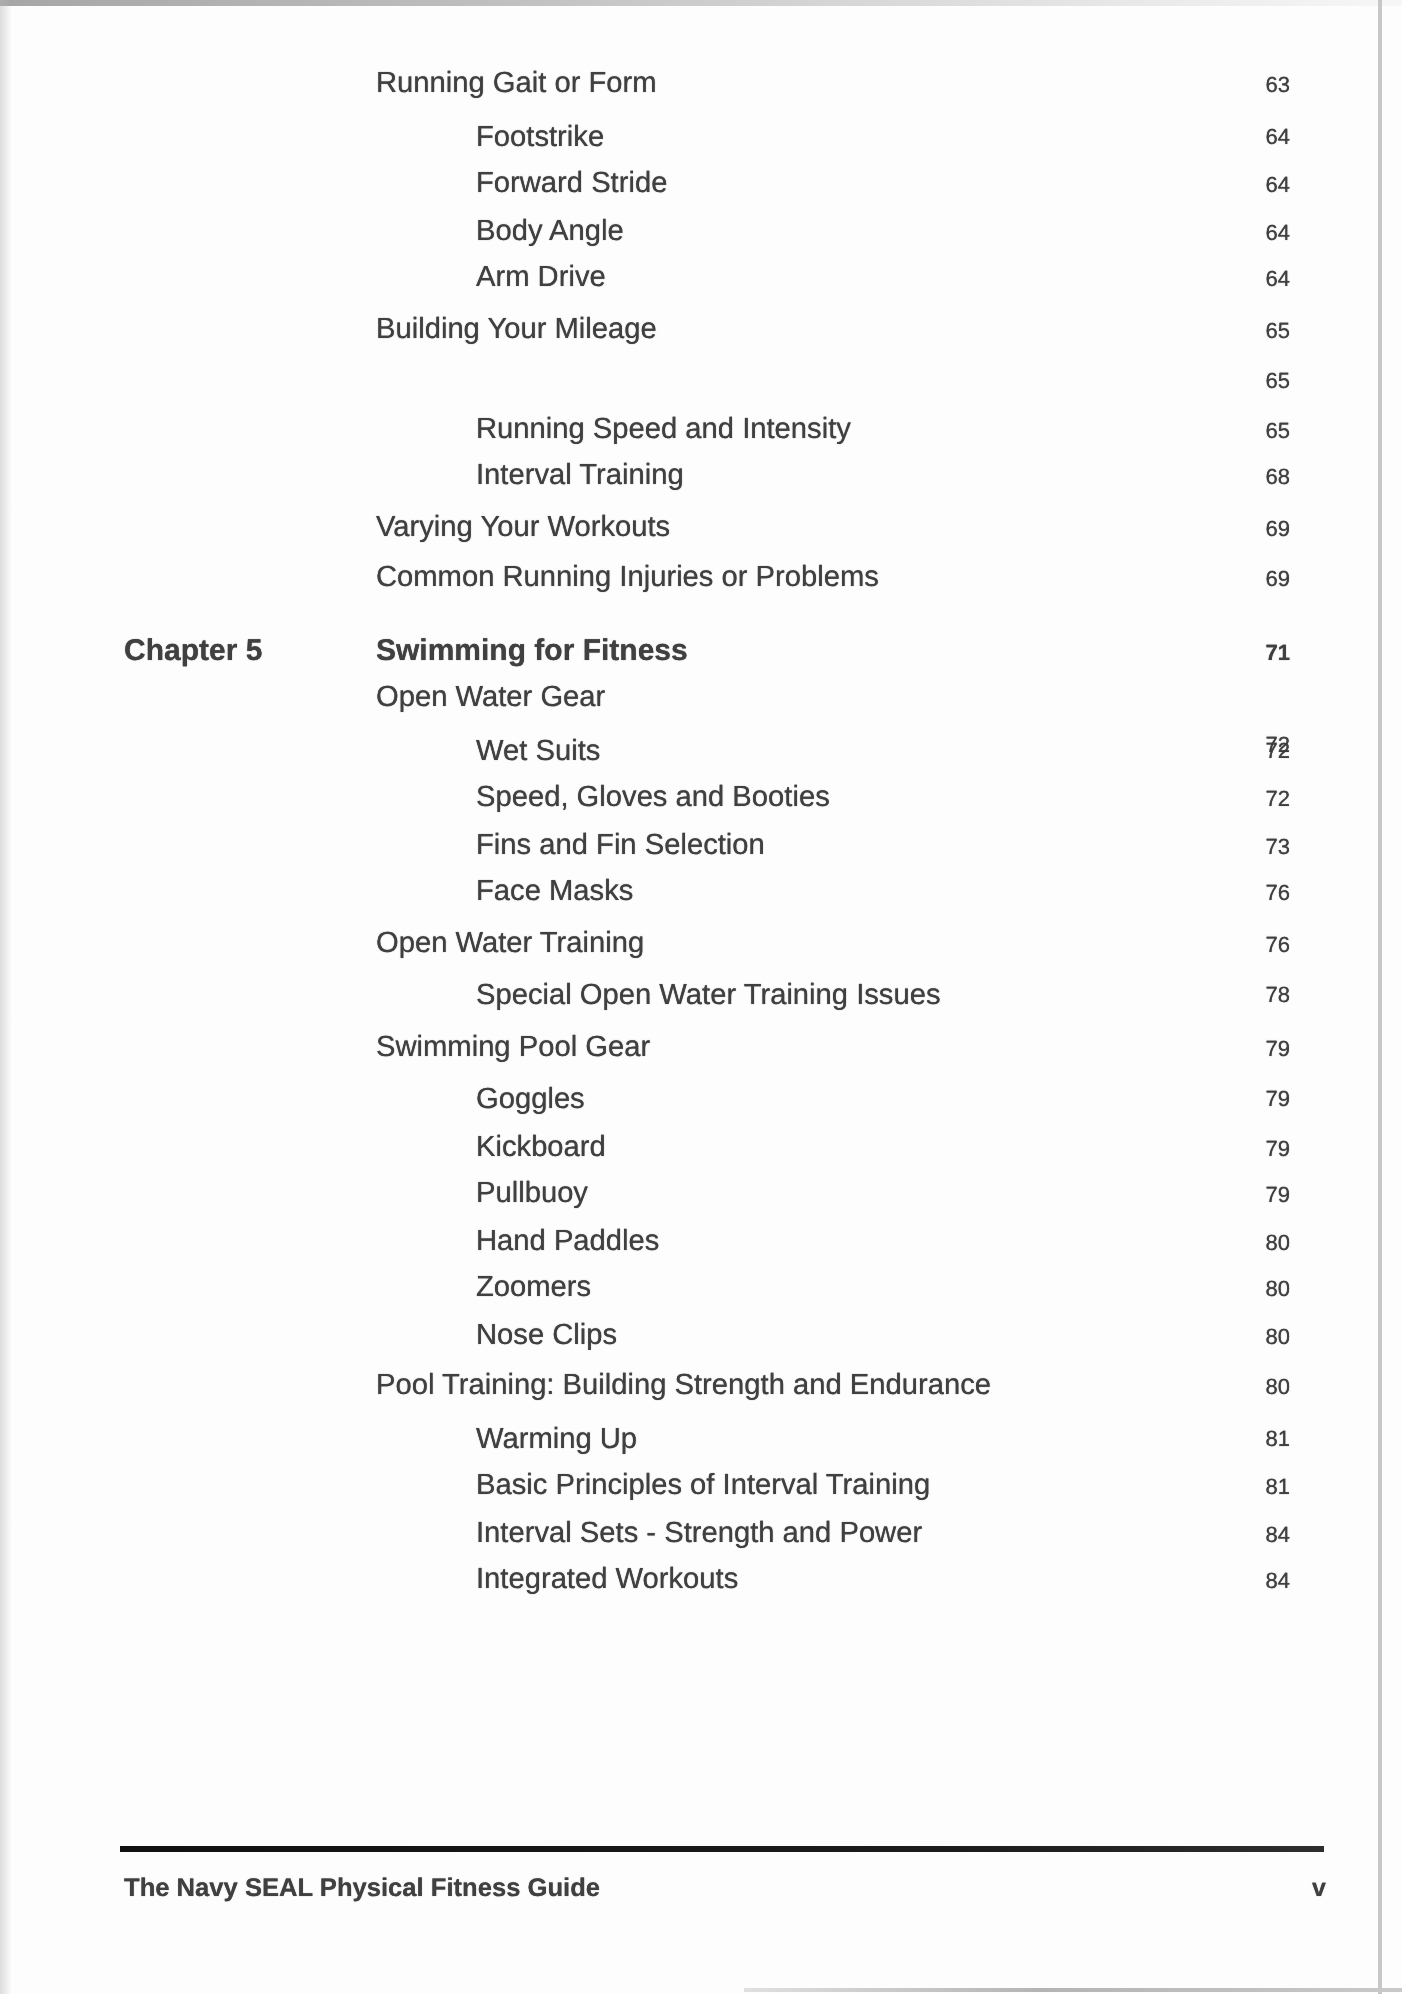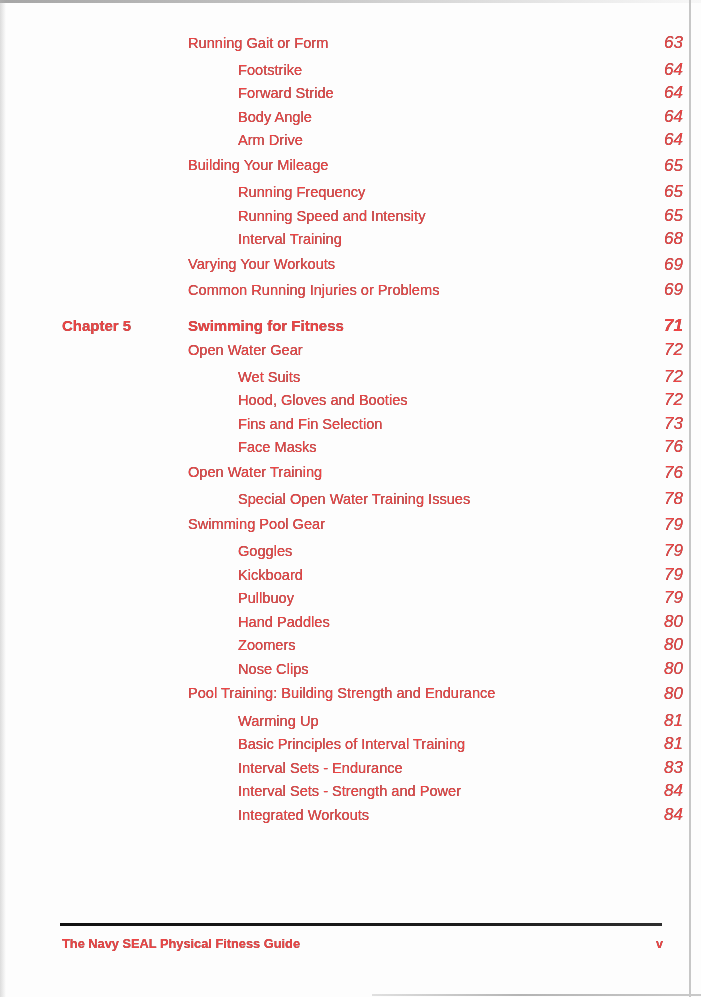--- a/index.html
+++ b/index.html
@@ -2,21 +2,21 @@
 <html><head>
 <meta charset="utf-8">
 <style>
   html,body{margin:0;padding:0;background:#ffffff;}
   .page{
     position:relative;
     width:701px;height:997px;
     background:#fdfdfd;
     overflow:hidden;
     font-family:"Liberation Sans", sans-serif;
-    color:#ef4444;
+    color:#404040;
   }
   
   .edge-top{
     position:absolute;top:0;left:0;width:100%;height:3px;
     background:linear-gradient(to right,#a6a6a6,#bfbfbf 35%,#d6d6d6 60%,#ececec 85%,#f7f7f7);
   }
   .edge-left{
     position:absolute;top:0;left:0;bottom:0;width:6px;
     background:linear-gradient(to right,rgba(180,180,180,.45),rgba(255,255,255,0));
   }
@@ -38,31 +38,31 @@
     font-size:14.6px;line-height:23.5px;
     text-shadow:0 0 .45px rgba(0,0,0,.75);
     white-space:nowrap;
   }
   .row .title{margin-left:188px;}
   .row.subsection .title{margin-left:238px;}
   .row.chapter{font-weight:bold;font-size:15px;}
   .row.chapter .chapter-label{margin-left:62px;width:126px;flex:0 0 126px;}
   .row.chapter .title{margin-left:0;text-align:right;}
   .page-num{
-    margin-left:auto;margin-right:18px;
+    margin-left:auto;margin-right:56px;
     width:34px;text-align:right;flex:0 0 34px;
-    font-weight:normal;font-size:17px;font-style:italic;
+    font-weight:normal;font-size:11px;
   }
   .row.chapter .page-num{font-weight:bold;}
   
-  .section + .subsection{margin-top:3px;}
-  .subsection + .section{margin-top:2px;align-items:center;}
+  .section + .subsection{margin-top:3px;align-items:flex-end;}
+  .subsection + .section{margin-top:2px;}
   .section + .section{margin-top:2px;}
   .subsection + .chapter,.section + .chapter{margin-top:12px;}
-  .chapter + .section{margin-top:1px;}
+  .chapter + .section{margin-top:1px;flex-direction:column;}
   
   .footer-rule{
     position:absolute;top:923px;left:60px;width:602px;height:2.5px;
     background:linear-gradient(to right,#111 ,#1c1c1c 70%,#2e2e2e);
   }
   .footer{
     position:absolute;top:936px;left:62px;right:38px;
     display:flex;justify-content:space-between;align-items:baseline;
     font-weight:bold;font-size:12.8px;
     text-shadow:0 0 .4px rgba(0,0,0,.7);
@@ -97,21 +97,20 @@
       </div>
       <div class="row subsection">
         <span class="title">Arm Drive</span>
         <span class="page-num">64</span>
       </div>
       <div class="row section">
         <span class="title">Building Your Mileage</span>
         <span class="page-num">65</span>
       </div>
       <div class="row subsection">
-        <span class="title">Running Frequency</span>
         <span class="page-num">65</span>
       </div>
       <div class="row subsection">
         <span class="title">Running Speed and Intensity</span>
         <span class="page-num">65</span>
       </div>
       <div class="row subsection">
         <span class="title">Interval Training</span>
         <span class="page-num">68</span>
       </div>
@@ -130,21 +129,21 @@
       </div>
       <div class="row section">
         <span class="title">Open Water Gear</span>
         <span class="page-num">72</span>
       </div>
       <div class="row subsection">
         <span class="title">Wet Suits</span>
         <span class="page-num">72</span>
       </div>
       <div class="row subsection">
-        <span class="title">Hood, Gloves and Booties</span>
+        <span class="title">Speed, Gloves and Booties</span>
         <span class="page-num">72</span>
       </div>
       <div class="row subsection">
         <span class="title">Fins and Fin Selection</span>
         <span class="page-num">73</span>
       </div>
       <div class="row subsection">
         <span class="title">Face Masks</span>
         <span class="page-num">76</span>
       </div>
@@ -188,24 +187,20 @@
         <span class="title">Pool Training: Building Strength and Endurance</span>
         <span class="page-num">80</span>
       </div>
       <div class="row subsection">
         <span class="title">Warming Up</span>
         <span class="page-num">81</span>
       </div>
       <div class="row subsection">
         <span class="title">Basic Principles of Interval Training</span>
         <span class="page-num">81</span>
-      </div>
-      <div class="row subsection">
-        <span class="title">Interval Sets - Endurance</span>
-        <span class="page-num">83</span>
       </div>
       <div class="row subsection">
         <span class="title">Interval Sets - Strength and Power</span>
         <span class="page-num">84</span>
       </div>
       <div class="row subsection">
         <span class="title">Integrated Workouts</span>
         <span class="page-num">84</span>
       </div>
     </div>

